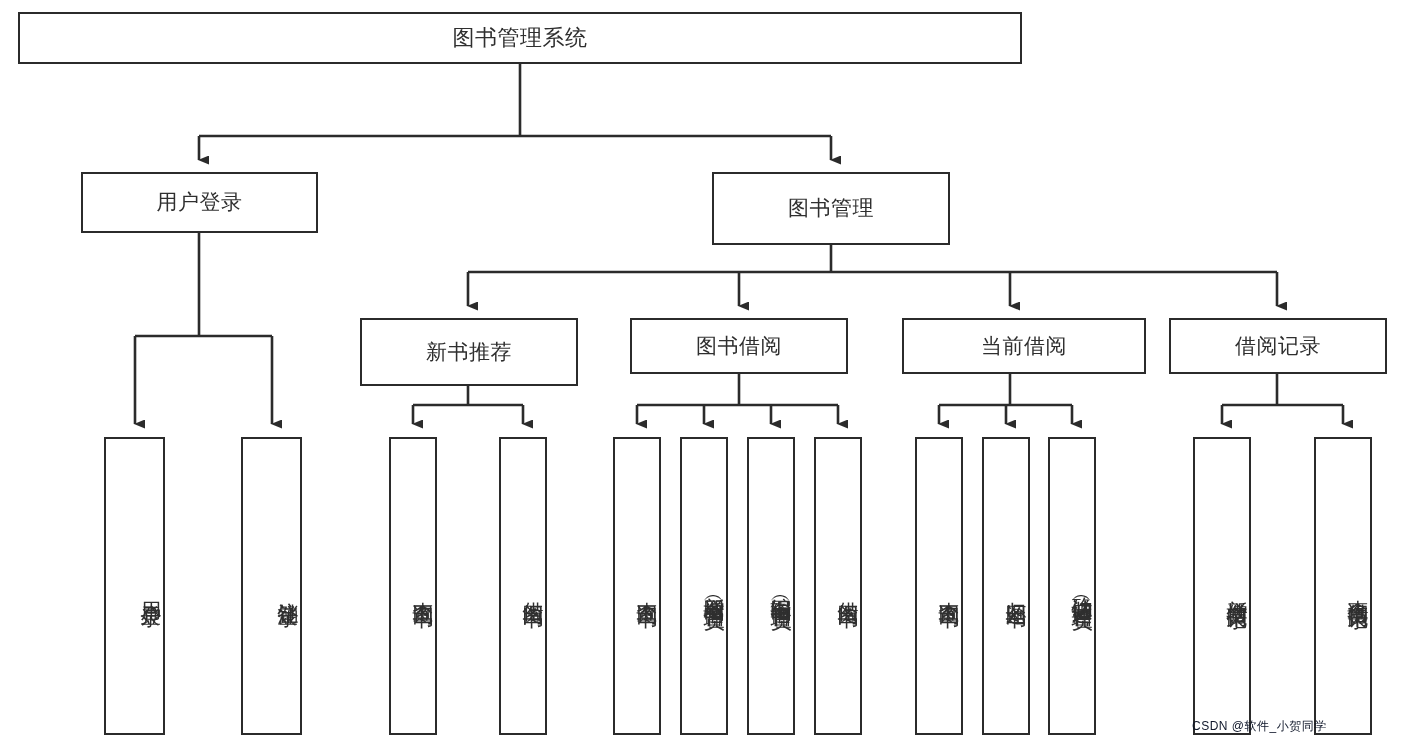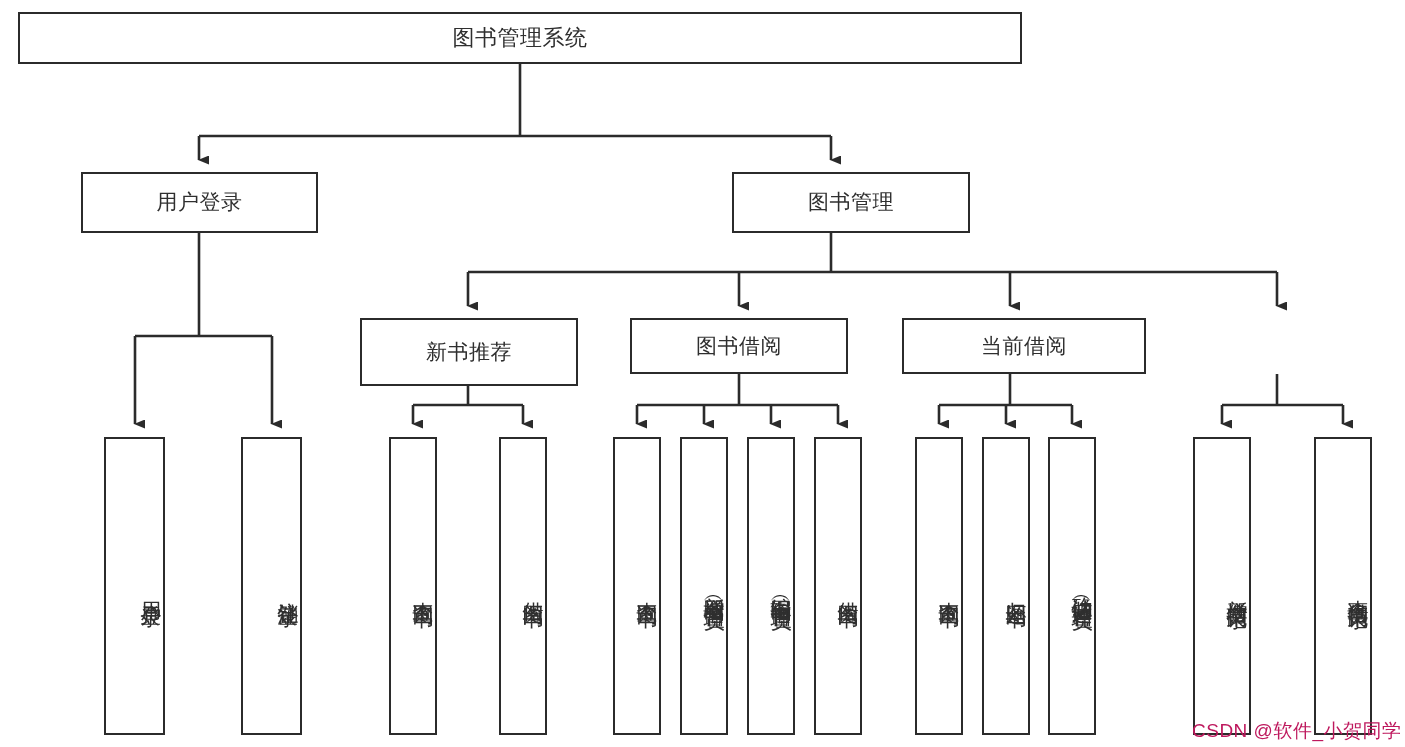--- a/index.html
+++ b/index.html
@@ -52,22 +52,22 @@
     justify-content: center;
     padding-top: 6px;
     letter-spacing: 2px;
   }
   .label {
     display: block;
     white-space: pre-line;
   }
   .watermark {
     position: absolute;
-    font-size: 19px;
-    color: #be185d;
+    font-size: 12px;
+    color: #0f172a;
     white-space: nowrap;
     letter-spacing: 0.5px;
   }
 </style>
 </head>
 <body>
 
 <div id="canvas">
 
   <svg class="wires" viewBox="0 0 1405 747">
@@ -120,32 +120,35 @@
     </g>
   </svg>
 
   <div class="node root" style="left:18px; top:12px; width:1004px; height:52px;">
     <span class="label">图书管理系统</span>
   </div>
 
   <div class="node horiz" style="left:81px; top:172px; width:237px; height:61px;">
     <span class="label">用户登录</span>
   </div>
-  <div class="node horiz" style="left:732px; top:172px; width:238px; height:61px;text-align:center;">
+  <div class="node horiz" style="left:712px; top:172px; width:238px; height:73px;text-align:center;">
     <span class="label">图书管理</span>
   </div>
 
   <div class="node horiz" style="left:360px; top:318px; width:218px; height:68px;">
     <span class="label">新书推荐</span>
   </div>
   <div class="node horiz" style="left:630px; top:318px; width:218px; height:56px;">
     <span class="label">图书借阅</span>
   </div>
   <div class="node horiz" style="left:902px; top:318px; width:244px; height:56px;">
     <span class="label">当前借阅</span>
+  </div>
+  <div class="node horiz" style="left:1169px; top:318px; width:218px; height:56px;">
+    <span class="label">借阅记录</span>
   </div>
 
   <div class="node vert" style="left:104px; top:437px; width:61px; height:298px;">
     <span class="label">用户登录</span>
   </div>
   <div class="node vert" style="left:241px; top:437px; width:61px; height:298px;">
     <span class="label">注销登录</span>
   </div>
 
   <div class="node vert" style="left:389px; top:437px; width:48px; height:298px;">

